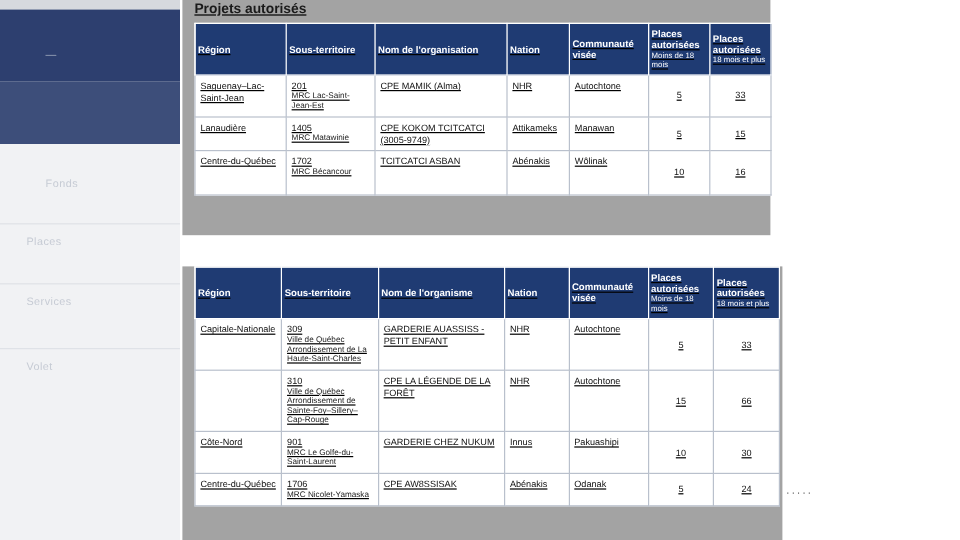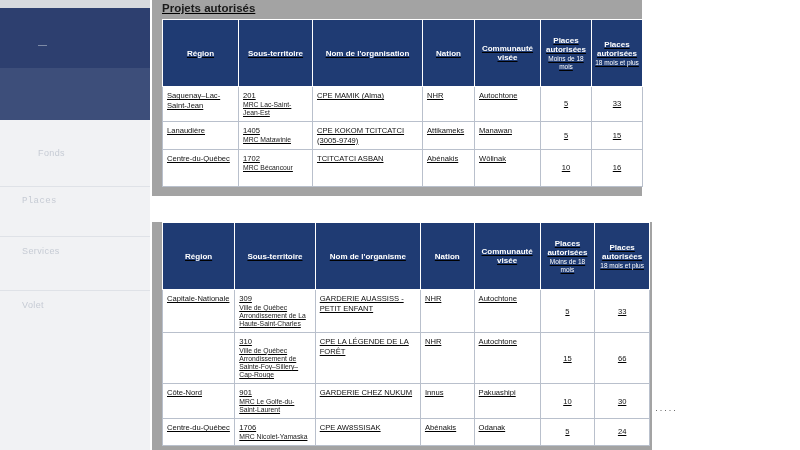--- a/index.html
+++ b/index.html
@@ -63,24 +63,24 @@
     border-collapse: collapse;
     table-layout: fixed;
     background: #ffffff;
   }
 
   table.doc th {
     background: #1f3b73;
     color: #ffffff;
     font-size: 8px;
     font-weight: bold;
-    text-align: center;
+    text-align: left;
     vertical-align: middle;
     border: 1px solid #ffffff;
-    padding: 16px 2px;
+    padding: 4px 2px;
     line-height: 1.15;
   }
   table.doc th .sub {
     display: block;
     font-weight: normal;
     font-size: 6.5px;
     margin-top: 1px;
   }
 
   table.doc td {
@@ -118,21 +118,21 @@
 
 <div id="page">
 
   <div class="bg-blue" style="left:0; top:0; width:150px; height:68px;"></div>
   <div class="bg-band" style="left:0; top:0; width:150px; height:8px; background:#d6d9de;"></div>
   <div class="bg-blue" style="left:0; top:68px; width:150px; height:52px; opacity:.85;"></div>
   <div class="bg-soft" style="left:0; top:120px; width:150px; height:330px;"></div>
   <div class="bg-soft" style="left:0; top:0; width:800px; height:0px;"></div>
 
   <div class="bg-text" style="left:38px; top:148px;">Fonds</div>
-  <div class="bg-text" style="left:22px; top:196px;font-family:Liberation Mono, monospace;">Places</div>
+  <div class="bg-text" style="left:22px; top:196px;">Places</div>
   <div class="bg-text" style="left:22px; top:246px;">Services</div>
   <div class="bg-text" style="left:22px; top:300px;">Volet</div>
   <div class="bg-text dark" style="left:38px; top:40px; color:#aab3c4;">—</div>
 
   <div class="bg-band" style="left:0; top:186px; width:150px; height:1px; background:#dfe2e7;"></div>
   <div class="bg-band" style="left:0; top:236px; width:150px; height:1px; background:#dfe2e7;"></div>
   <div class="bg-band" style="left:0; top:290px; width:150px; height:1px; background:#dfe2e7;"></div>
 
   <div class="bg-soft" style="left:640px; top:0px; width:160px; height:218px; background:#ffffff;"></div>
 

